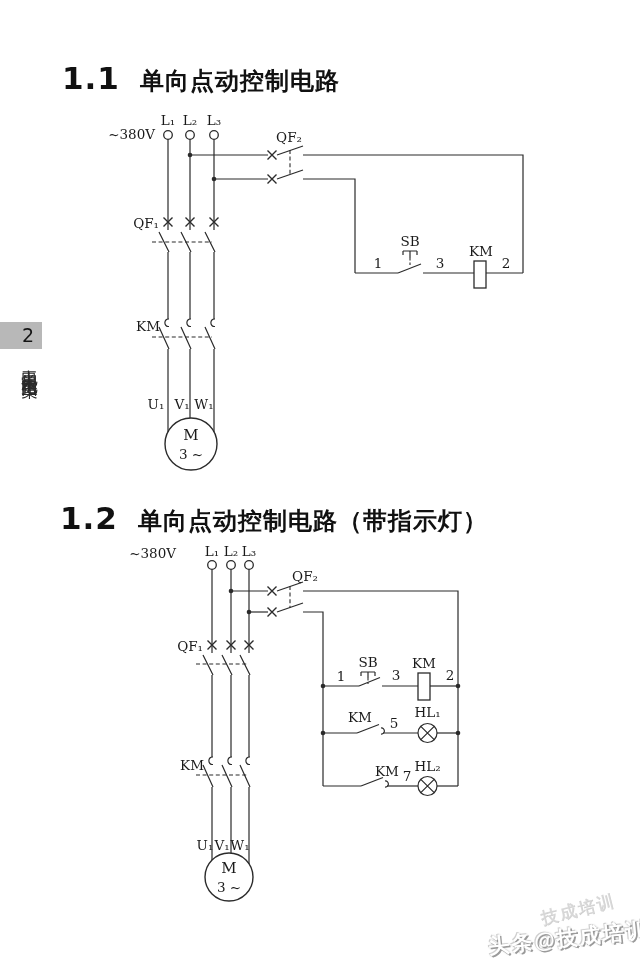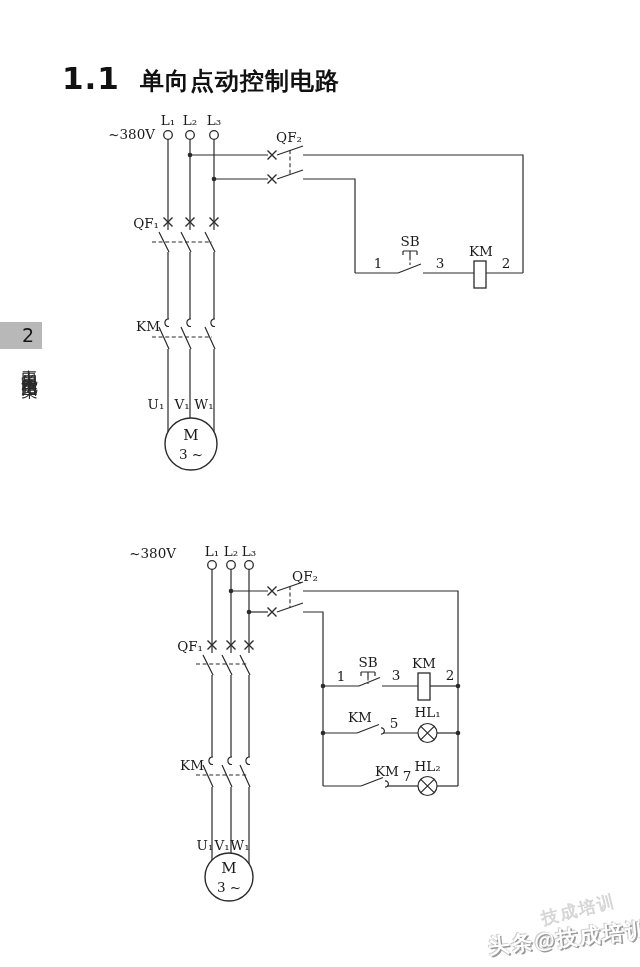--- a/index.html
+++ b/index.html
@@ -57,20 +57,24 @@
 </head>
 <body>
 
 <div id="page">
 
   <div class="title-row" id="title1">
     <span class="title-num">1.1</span>
     <span class="title-text">单向点动控制电路</span>
   </div>
 
+  <div class="title-row" id="title2">
+    <span class="title-num">1.2</span>
+    <span class="title-text">单向点动控制电路（带指示灯）</span>
+  </div>
 
   <div class="chap-tab">2</div>
   <div class="chap-title">电工常用电路图集</div>
 
   <svg class="diagram" width="640" height="967" viewBox="0 0 640 967">
 
     <g>
 
       <text x="155" y="139" text-anchor="end">~380V</text>
       <text x="168" y="125" text-anchor="middle">L₁</text>

